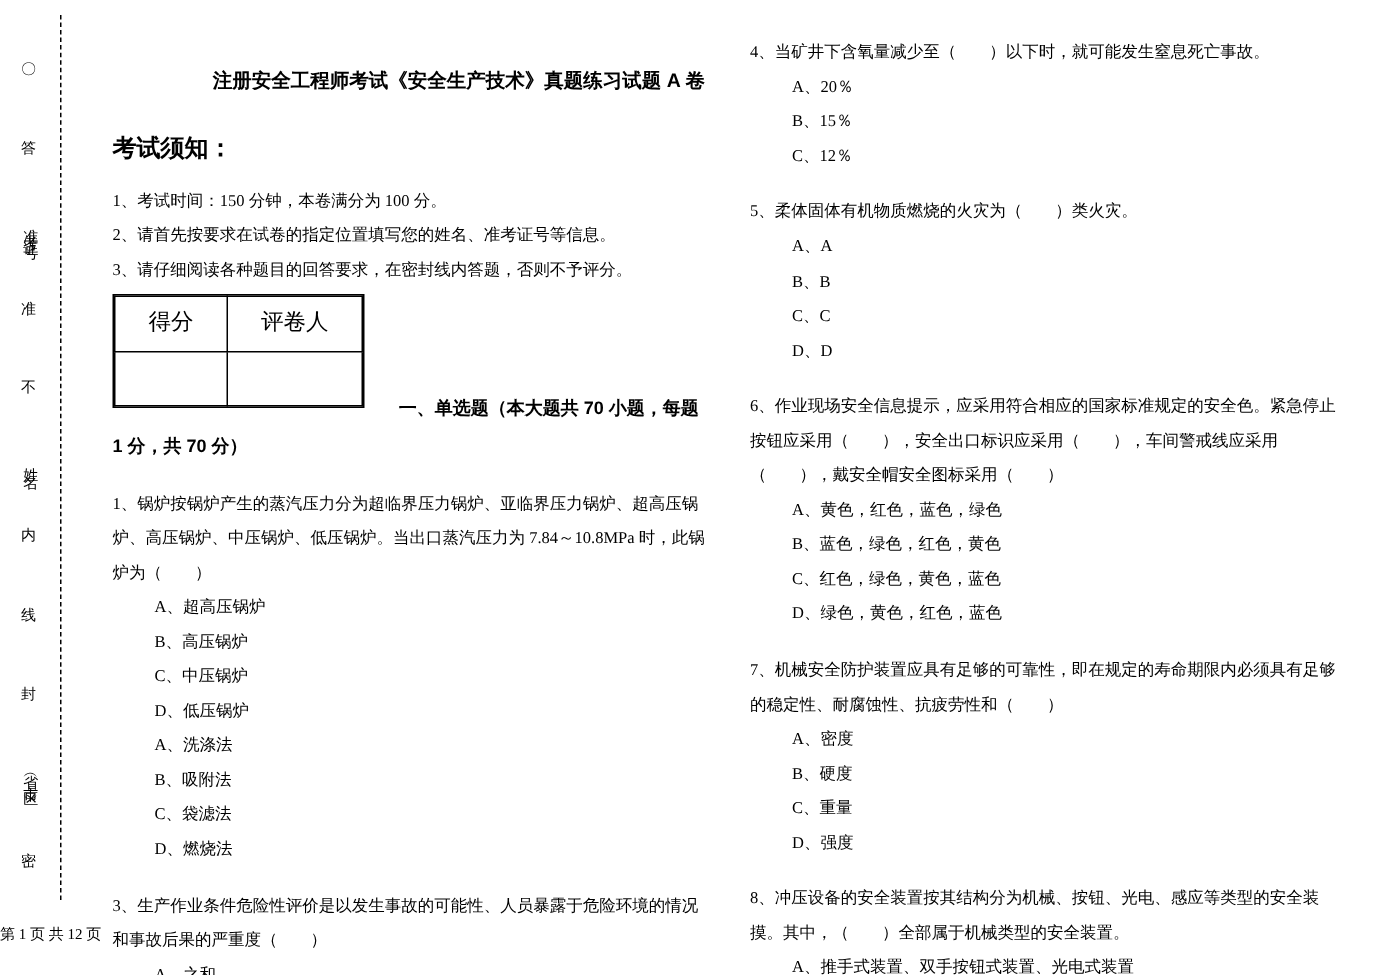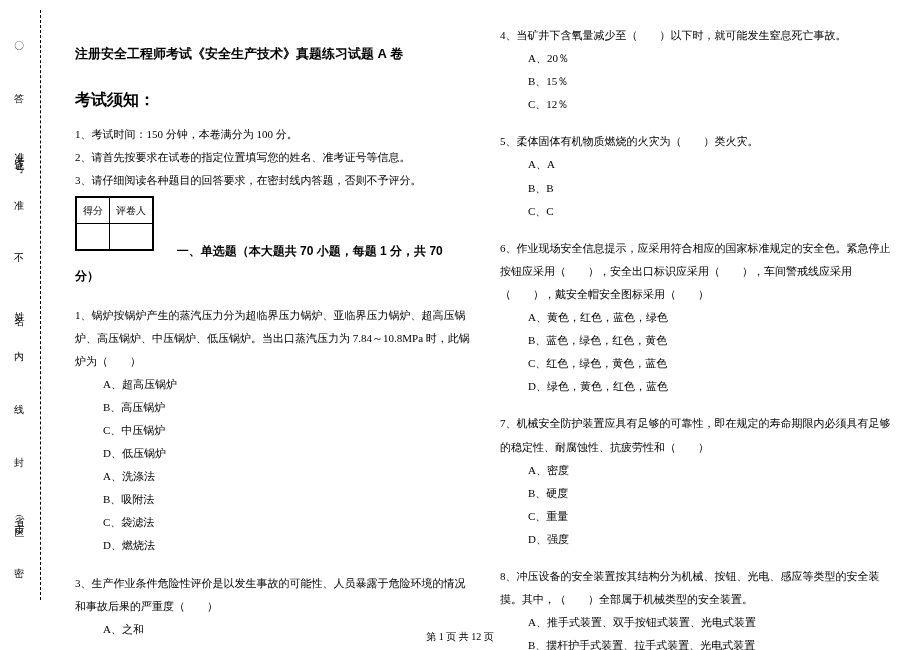--- a/index.html
+++ b/index.html
@@ -56,57 +56,56 @@
       flex: 1;
       display: flex;
       padding: 10px 10px 0 10px;
     }
     .col {
       width: 50%;
       padding: 0 15px;
       line-height: 2.1;
     }
     .title {
-      text-align: left;
+      text-align: right;
       font-size: 13px;
       font-weight: bold;
       margin: 30px 0 16px;
       font-family: "SimHei", sans-serif;
     }
     .subhead {
       font-weight: bold;
       font-size: 16px;
       margin-bottom: 6px;
       font-family: "SimHei", sans-serif;
     }
     .para { text-indent: 0; }
     .score-box {
       display: inline-block;
       border: 1px solid #000;
       border-collapse: collapse;
       margin: 4px 0;
     }
     .score-box td {
       border: 1px solid #000;
-      padding: 2px 6px;
-      font-size: 10px;
+      padding: 2px 22px;
+      font-size: 15px;
     }
     .section-title {
       display: inline;
       font-weight: bold;
       font-size: 12px;
       font-family: "SimHei", sans-serif;
     }
     .question { margin-top: 14px; }
     .opts { padding-left: 28px; }
     .footer {
       position: absolute;
-      bottom: 6px;
+      bottom: 20px;
       width: 100%;
-      text-align: center;
       font-size: 10px;
     }
   </style>
 </head>
 <body>
 
 <div class="page-wrap">
   <div class="vertical-margin">
     <div class="dashed-line"></div>
     <div class="vertical-labels">
@@ -173,20 +172,21 @@
         <div>A、20％</div>
         <div>B、15％</div>
         <div>C、12％</div>
       </div>
 
       <div class="question">5、柔体固体有机物质燃烧的火灾为（　　）类火灾。</div>
       <div class="opts">
         <div>A、A</div>
         <div>B、B</div>
         <div>C、C</div>
+        <div>D、D</div>
       </div>
 
       <div class="question">6、作业现场安全信息提示，应采用符合相应的国家标准规定的安全色。紧急停止按钮应采用（　　），安全出口标识应采用（　　），车间警戒线应采用（　　），戴安全帽安全图标采用（　　）</div>
       <div class="opts">
         <div>A、黄色，红色，蓝色，绿色</div>
         <div>B、蓝色，绿色，红色，黄色</div>
         <div>C、红色，绿色，黄色，蓝色</div>
         <div>D、绿色，黄色，红色，蓝色</div>
       </div>
 

